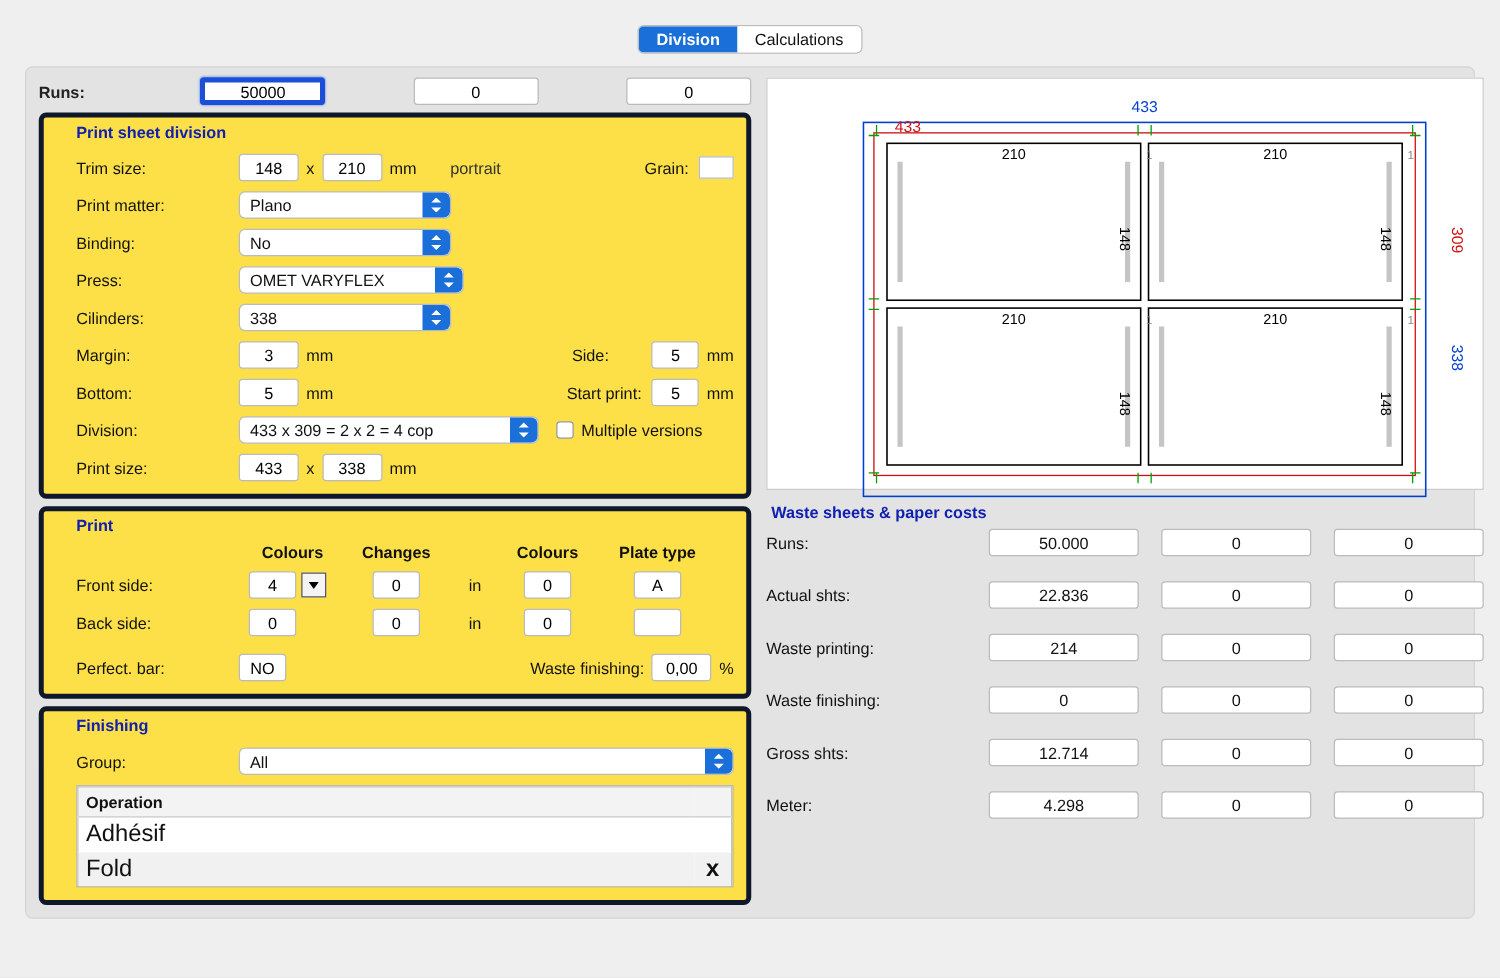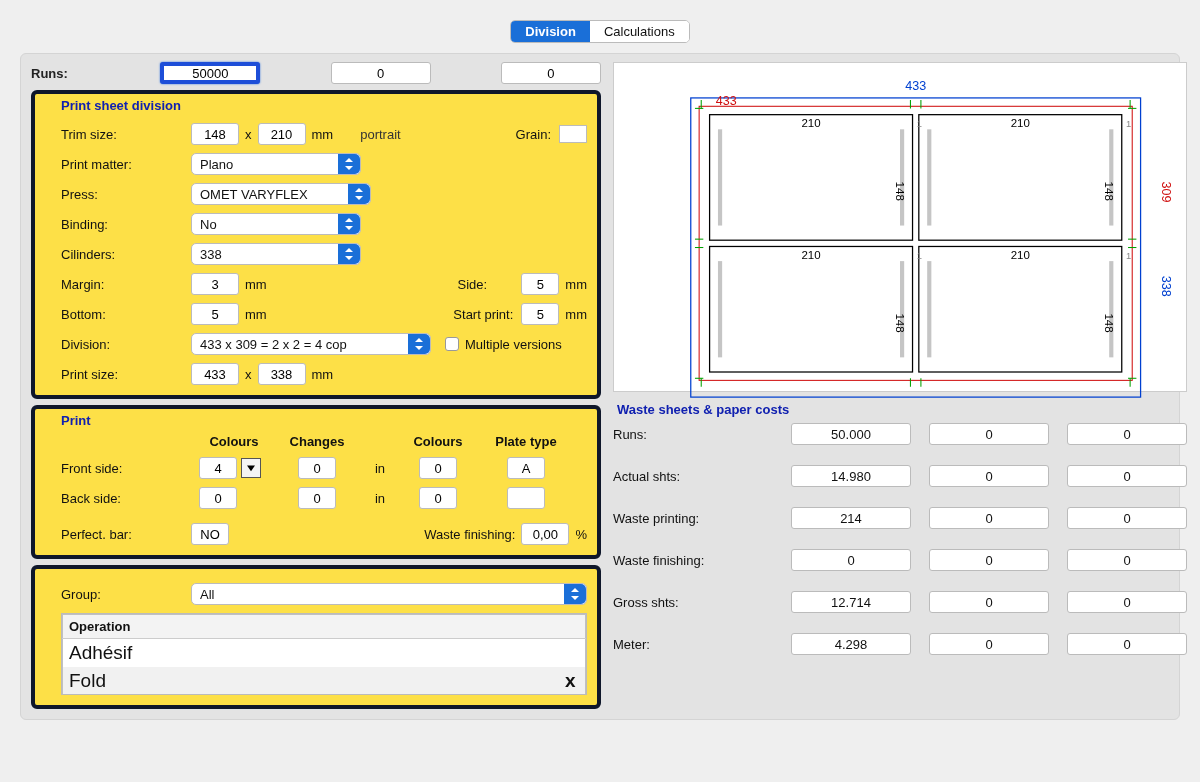--- a/index.html
+++ b/index.html
@@ -174,35 +174,35 @@
           <span>Plano</span>
           <span class="chev">
               <svg viewBox="0 0 10 12">
                 <path d="M1 4 L5 0 L9 4 Z M1 8 L5 12 L9 8 Z"></path>
               </svg>
             </span>
         </div>
       </div>
 
       <div class="row">
+        <span class="rowlabel">Binding:</span>
+        <div class="aqua-select">
+          <span>No</span>
+          <span class="chev">
+              <svg viewBox="0 0 10 12">
+                <path d="M1 4 L5 0 L9 4 Z M1 8 L5 12 L9 8 Z"></path>
+              </svg>
+            </span>
+        </div>
+      </div>
+
+      <div class="row">
         <span class="rowlabel">Press:</span>
         <div class="aqua-select" style="min-width:180px">
           <span>OMET VARYFLEX</span>
-          <span class="chev">
-              <svg viewBox="0 0 10 12">
-                <path d="M1 4 L5 0 L9 4 Z M1 8 L5 12 L9 8 Z"></path>
-              </svg>
-            </span>
-        </div>
-      </div>
-
-      <div class="row">
-        <span class="rowlabel">Binding:</span>
-        <div class="aqua-select">
-          <span>No</span>
           <span class="chev">
               <svg viewBox="0 0 10 12">
                 <path d="M1 4 L5 0 L9 4 Z M1 8 L5 12 L9 8 Z"></path>
               </svg>
             </span>
         </div>
       </div>
 
       <div class="row">
         <span class="rowlabel">Cilinders:</span>
@@ -291,20 +291,21 @@
       <div class="row" style="margin-top:14px">
         <span class="rowlabel">Perfect. bar:</span>
         <input class="input tiny" value="NO" style="">
         <span style="margin-left:auto">Waste finishing:</span>
         <input class="input sm" style="margin-left: 6px;" value="0,00">
         <span class="unit">%</span>
       </div>
     </div>
 
     <div class="fieldset">
+      <div class="fslegend">Finishing</div>
       <div class="row">
         <span class="rowlabel">Group:</span>
         <div class="aqua-select full-select" style="flex:1">
           <span>All</span>
           <span class="chev">
               <svg viewBox="0 0 10 12">
                 <path d="M1 4 L5 0 L9 4 Z M1 8 L5 12 L9 8 Z"></path>
               </svg>
             </span>
         </div>
@@ -401,21 +402,21 @@
 
     <div>
       <div class="section-title">Waste sheets &amp; paper costs</div>
       <div class="wgrid">
         <span class="lblw">Runs:</span>
         <div class="outnum">50.000</div>
         <div class="outnum">0</div>
         <div class="outnum">0</div>
 
         <span class="lblw">Actual shts:</span>
-        <div class="outnum">14.980</div>
+        <div class="outnum">22.836</div>
         <div class="outnum">0</div>
         <div class="outnum">0</div>
 
         <span class="lblw">Waste printing:</span>
         <div class="outnum">214</div>
         <div class="outnum">0</div>
         <div class="outnum">0</div>
 
         <span class="lblw">Waste finishing:</span>
         <div class="outnum">0</div>

